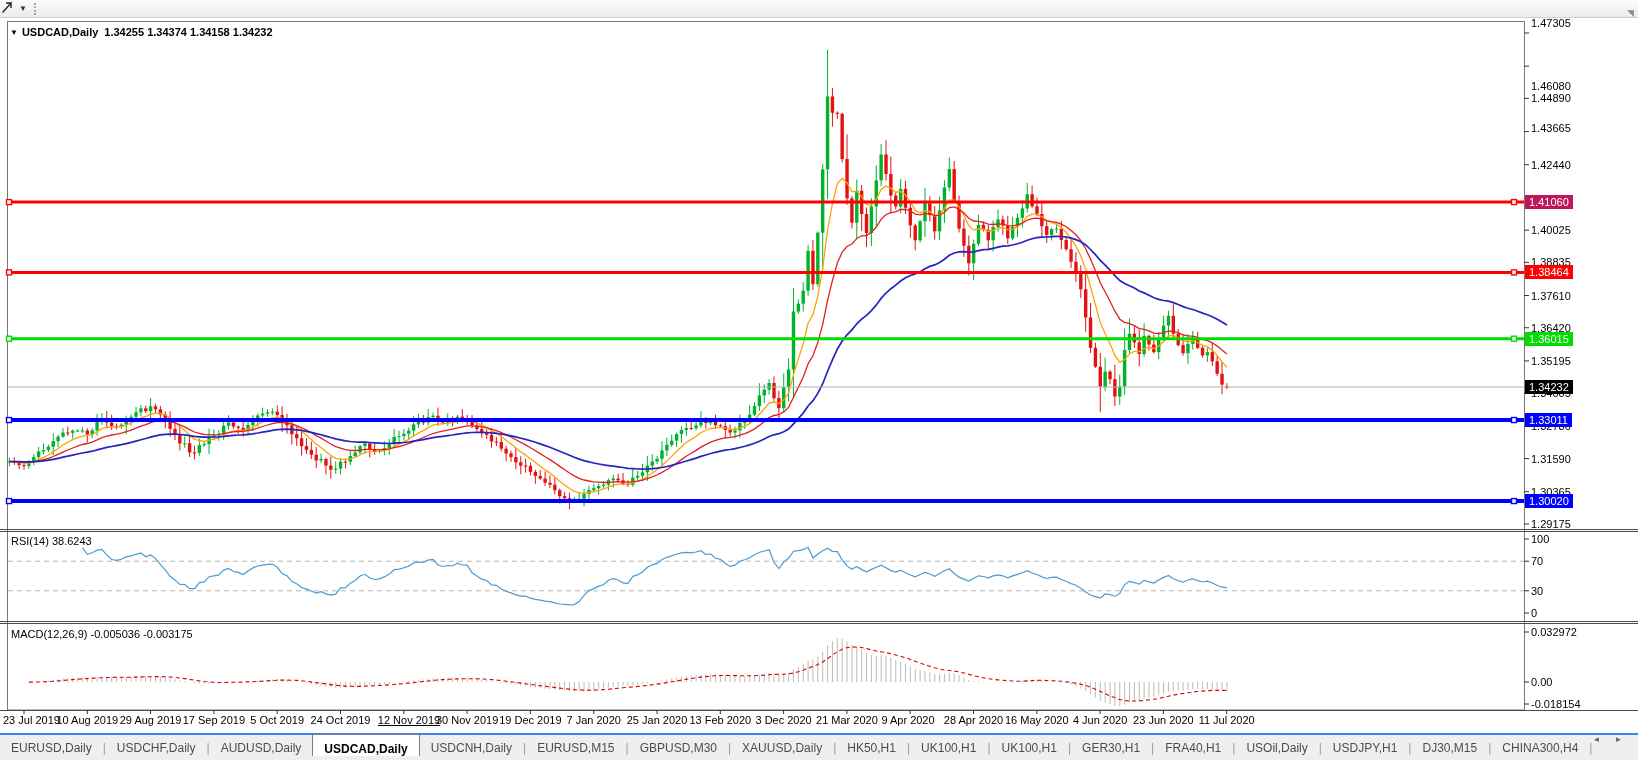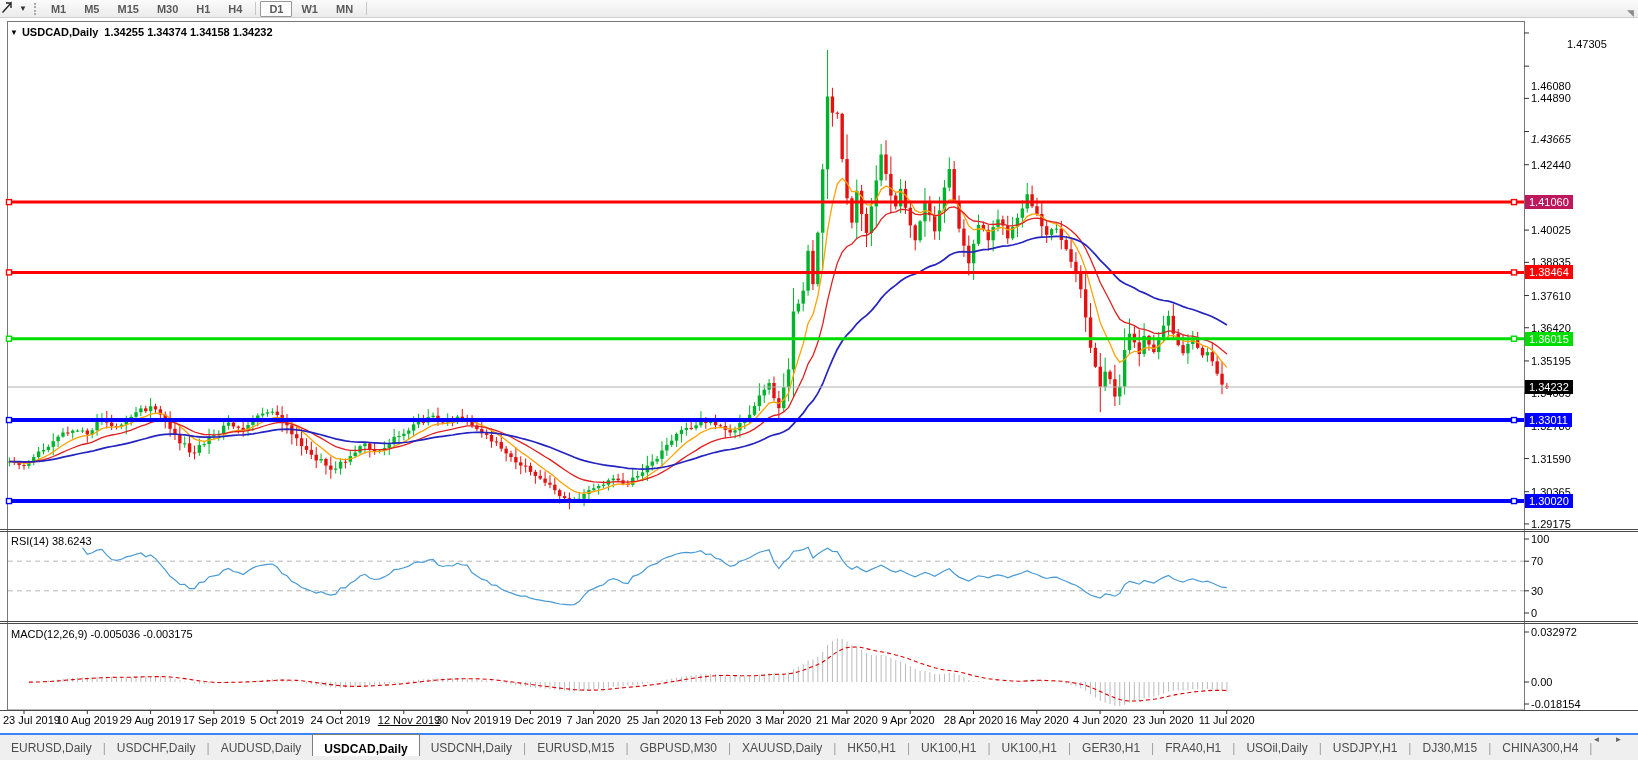--- a/index.html
+++ b/index.html
@@ -50,33 +50,20 @@
 
   <div class="toolbar">
     <span class="tool-icon">
       <svg width="15" height="14" viewBox="0 0 15 14">
         <path d="M3 12 L11 3 L11 8 M11 3 L6 3" fill="none" stroke="#222" stroke-width="1.4"></path>
         <path d="M2 12 l2 -1 l-1 2 z" fill="#222"></path>
       </svg>
     </span>
     <span class="dd-caret">▼</span>
     <span class="grip"></span>
-    <span id="tf-buttons" style="display:flex;align-items:center">
-        <span class="tf-btn">M1</span>
-        <span class="tf-btn">M5</span>
-        <span class="tf-btn">M15</span>
-        <span class="tf-btn">M30</span>
-        <span class="tf-btn">H1</span>
-        <span class="tf-btn">H4</span>
-        <span class="tb-sep"></span>
-        <span class="tf-btn active">D1</span>
-        <span class="tf-btn">W1</span>
-        <span class="tf-btn">MN</span>
-        <span class="tb-sep"></span>
-      </span>
   </div>
 
   <div class="overlay-label chart-title">
     <span class="dd">▼</span><span>USDCAD,Daily</span><span class="ohlc">1.34255 1.34374 1.34158 1.34232</span>
   </div>
   <div class="overlay-label rsi-label">RSI(14) 38.6243</div>
   <div class="overlay-label macd-label">MACD(12,26,9) -0.005036 -0.003175</div>
   <div class="scroll-corner">◥</div>
 
   <svg id="chart-svg" width="1638" height="760">
@@ -923,24 +910,24 @@
       <line x1="846.9" y1="710" x2="846.9" y2="714" stroke="#333"></line>
       <line x1="910.1999999999999" y1="710" x2="910.1999999999999" y2="714" stroke="#333"></line>
       <line x1="973.5" y1="710" x2="973.5" y2="714" stroke="#333"></line>
       <line x1="1036.8" y1="710" x2="1036.8" y2="714" stroke="#333"></line>
       <line x1="1100.1" y1="710" x2="1100.1" y2="714" stroke="#333"></line>
       <line x1="1163.3999999999999" y1="710" x2="1163.3999999999999" y2="714" stroke="#333"></line>
       <line x1="1226.7" y1="710" x2="1226.7" y2="714" stroke="#333"></line>
     </svg>
 
   <div id="axis-layer">
-      <div class="axis-label" style="top: 39px; margin-left: 36px;">1.47305</div>
+      <div class="axis-label" style="top: 18px;">1.47305</div>
       <div class="axis-label" style="top: 61.1562px; margin-top: 20px;">1.46080</div>
       <div class="axis-label" style="top: 93.3814px;">1.44890</div>
-      <div class="axis-label" style="top: 134px; font-style: italic;">1.43665</div>
+      <div class="axis-label" style="top: 123px;">1.43665</div>
       <div class="axis-label" style="top: 159.727px;">1.42440</div>
       <div class="axis-label" style="top: 225.126px;">1.40025</div>
       <div class="axis-label" style="top: 257.351px;">1.38835</div>
       <div class="axis-label" style="top: 290.524px;">1.37610</div>
       <div class="axis-label" style="top: 322.749px;">1.36420</div>
       <div class="axis-label" style="top: 355.922px;">1.35195</div>
       <div class="axis-label" style="top: 388.147px;">1.34005</div>
       <div class="axis-label" style="top: 421.32px;">1.32780</div>
       <div class="axis-label" style="top: 453.545px;">1.31590</div>
       <div class="axis-label" style="top: 486.718px;">1.30365</div>
@@ -965,21 +952,21 @@
       <div class="date-label" style="left: 150.6px; transform: translateX(-50%);">29 Aug 2019</div>
       <div class="date-label" style="left: 213.9px; transform: translateX(-50%);">17 Sep 2019</div>
       <div class="date-label" style="left: 277.2px; transform: translateX(-50%);">5 Oct 2019</div>
       <div class="date-label" style="left: 340.5px; transform: translateX(-50%);">24 Oct 2019</div>
       <div class="date-label" style="left: 409px; transform: translateX(-50%); text-decoration: underline;">12 Nov 2019</div>
       <div class="date-label" style="left: 467.1px; transform: translateX(-50%);">30 Nov 2019</div>
       <div class="date-label" style="left: 530.4px; transform: translateX(-50%);">19 Dec 2019</div>
       <div class="date-label" style="left: 593.7px; transform: translateX(-50%);">7 Jan 2020</div>
       <div class="date-label" style="left: 657px; transform: translateX(-50%);">25 Jan 2020</div>
       <div class="date-label" style="left: 720.3px; transform: translateX(-50%);">13 Feb 2020</div>
-      <div class="date-label" style="left: 783.6px; transform: translateX(-50%);">3 Mar 2020</div>
+      <div class="date-label" style="left: 783.6px; transform: translateX(-50%);">3 Dec 2020</div>
       <div class="date-label" style="left: 846.9px; transform: translateX(-50%);">21 Mar 2020</div>
       <div class="date-label" style="left: 908px; transform: translateX(-50%);">9 Apr 2020</div>
       <div class="date-label" style="left: 973.5px; transform: translateX(-50%);">28 Apr 2020</div>
       <div class="date-label" style="left: 1036.8px; transform: translateX(-50%);">16 May 2020</div>
       <div class="date-label" style="left: 1100.1px; transform: translateX(-50%);">4 Jun 2020</div>
       <div class="date-label" style="left: 1163.4px; transform: translateX(-50%);">23 Jun 2020</div>
       <div class="date-label" style="left: 1226.7px; transform: translateX(-50%);">11 Jul 2020</div>
     </div>
 
   <div class="tabbar" id="tabbar">

